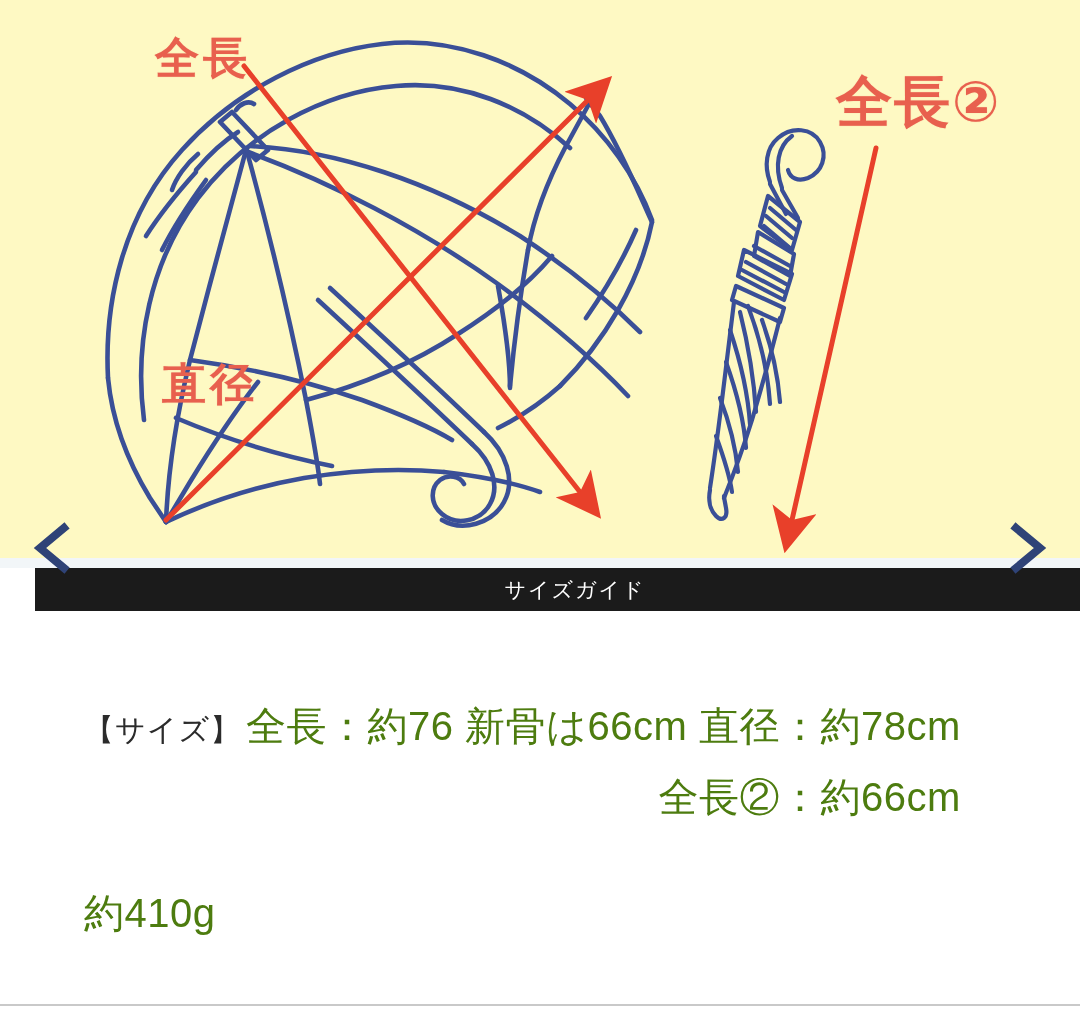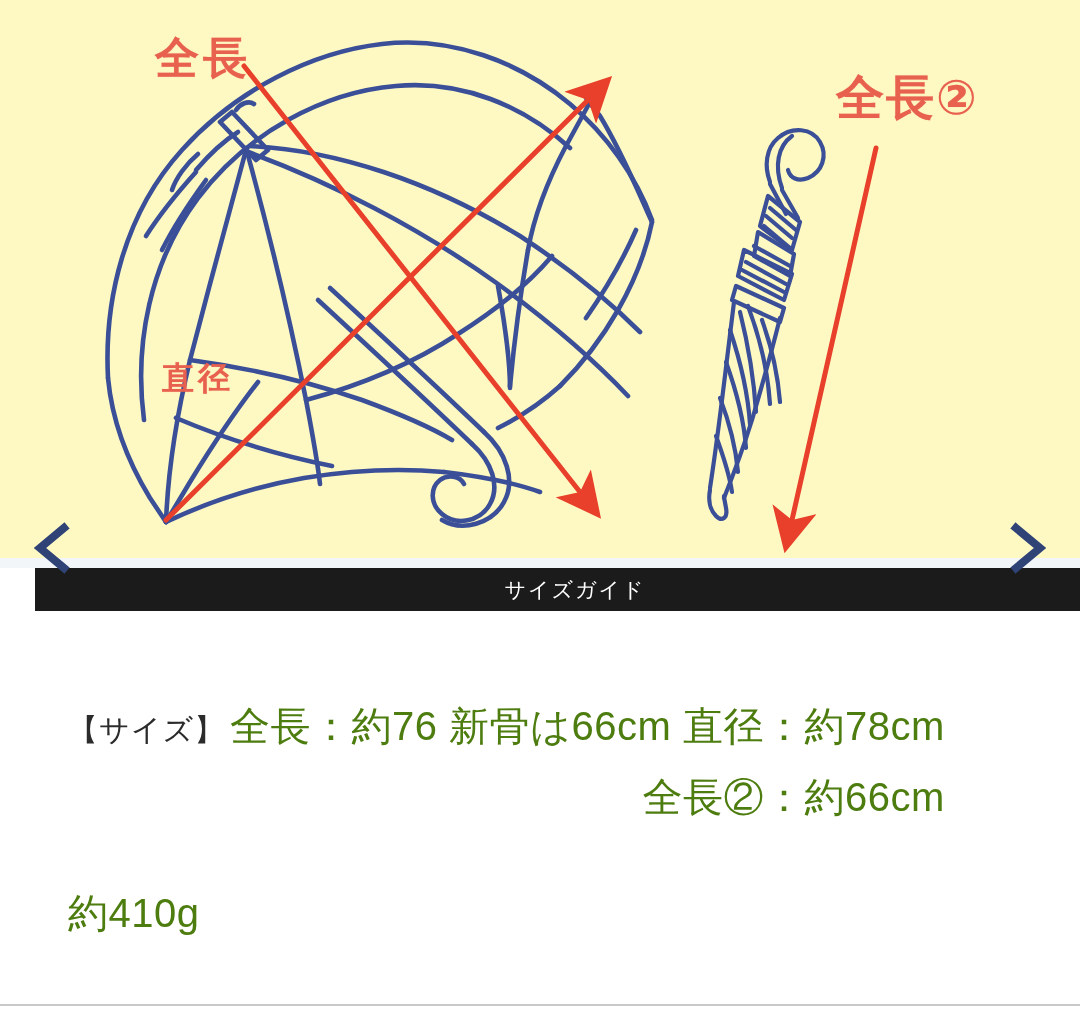--- a/index.html
+++ b/index.html
@@ -39,22 +39,22 @@
   .ann-label {
     position: absolute;
     color: #e8604e;
     font-weight: bold;
     letter-spacing: 4px;
     line-height: 1;
     white-space: nowrap;
     text-shadow: 0 0 1px rgba(232,96,78,0.4);
   }
   #label-zenchou   { left: 155px; top: 36px;  font-size: 44px; }
-  #label-chokkei   { left: 162px; top: 362px; font-size: 32px; }
-  #label-zenchou2  { left: 836px; top: 74px;  font-size: 48px; letter-spacing: 2px; }
+  #label-chokkei   { left: 162px; top: 362px; font-size: 44px; }
+  #label-zenchou2  { left: 836px; top: 74px;  font-size: 56px; letter-spacing: 2px; }
 
   
   .chevron {
     position: absolute;
     top: 520px;
     width: 56px;
     height: 56px;
     z-index: 6;
     cursor: pointer;
   }
@@ -87,21 +87,21 @@
   #caption-text {
     color: #ffffff;
     font-size: 21px;
     letter-spacing: 2px;
     font-family: "DejaVu Sans", "Liberation Sans", sans-serif;
   }
 
   
   #spec-area {
     position: absolute;
-    left: 0;
+    left: 16px;
     top: 611px;
     width: 1056px;
     height: 402px;
     background: #ffffff;
   }
   .spec-block { position: absolute; }
   #spec-size   { left: 68px; top: 88px; }
   #spec-weight { left: 68px; top: 275px; }
 
   .spec-row {

